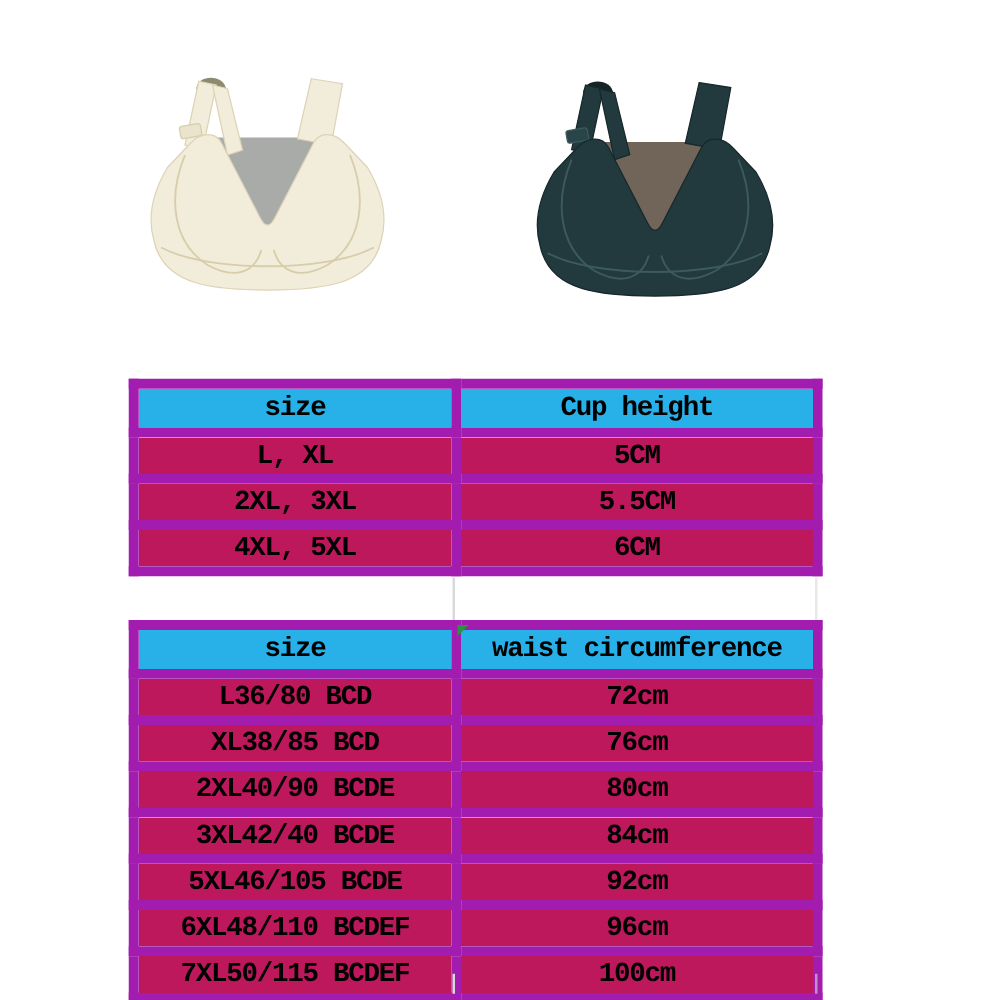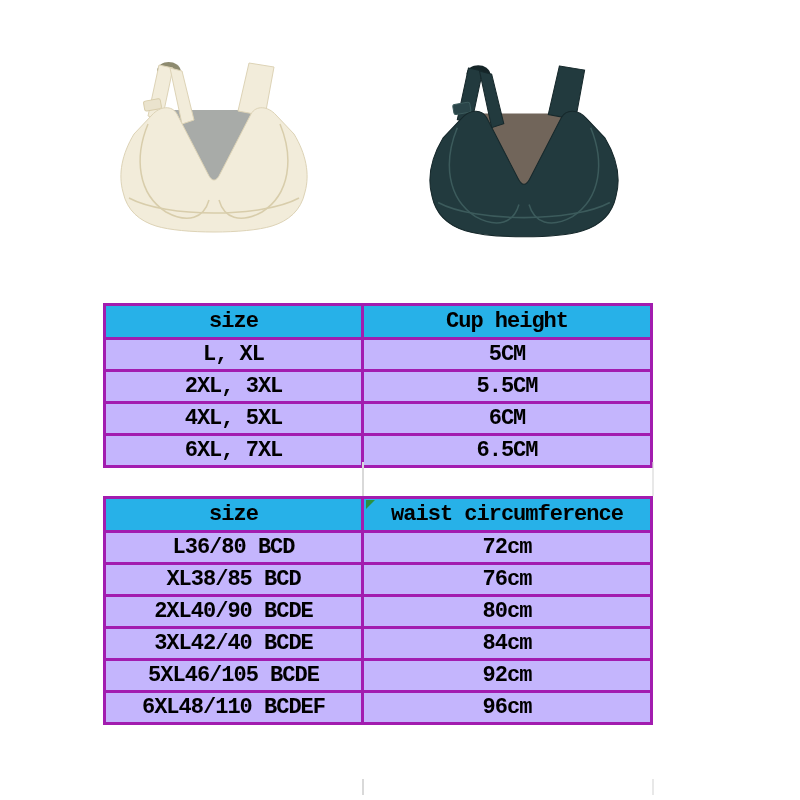--- a/index.html
+++ b/index.html
@@ -13,29 +13,29 @@
   table.size-table {
     position:absolute; left:103px;
     border-collapse:collapse; table-layout:fixed;
     border:3px solid #000; background:#fff;
   }
   #size-table-1 { top:303px; }
   #size-table-2 { top:496px; }
   col.c1 { width:258px; }
   col.c2 { width:289px; }
   th, td {
-    border:3px solid #a21caf; padding:0; margin:0;
+    border:8px solid #a21caf; padding:0; margin:0;
     text-align:center; vertical-align:middle;
     color:#000; font-weight:700; font-size:22px;
     font-family:"Liberation Mono", monospace;
     position:relative; letter-spacing:-1px;
     white-space:nowrap; overflow:hidden;
   }
   th { height:31px; background:var(--table-header-bg,#27b1e8); }
-  td { height:29px; background:#c4b5fd; }
+  td { height:29px; background:#be185d; }
 
   
   th:last-child::before {
     content:""; position:absolute; top:-3px; right:-11px;
     width:9px; height:2px; background:var(--grid-faint,#d9d9d9);
   }
   th:last-child::after, td:last-child::after {
     content:""; position:absolute; bottom:-2px; right:-11px;
     width:9px; height:2px; background:var(--grid-faint,#d9d9d9);
   }
@@ -113,24 +113,20 @@
           <td>5CM</td>
         </tr>
         <tr>
           <td>2XL, 3XL</td>
           <td>5.5CM</td>
         </tr>
         <tr>
           <td>4XL, 5XL</td>
           <td>6CM</td>
         </tr>
-        <tr>
-          <td>6XL, 7XL</td>
-          <td>6.5CM</td>
-        </tr>
       </tbody>
     </table>
 
   <table id="size-table-2" class="size-table">
     <colgroup>
         <col class="c1">
         <col class="c2">
       </colgroup>
   <thead>
         <tr>
@@ -156,20 +152,24 @@
           <td>84cm</td>
         </tr>
         <tr>
           <td>5XL46/105 BCDE</td>
           <td>92cm</td>
         </tr>
         <tr>
           <td>6XL48/110 BCDEF</td>
           <td>96cm</td>
         </tr>
+        <tr>
+          <td>7XL50/115 BCDEF</td>
+          <td>100cm</td>
+        </tr>
       </tbody>
     </table>
 
   <div class="comment-triangle"></div>
 
   <div class="grid-frag" id="frag-gap-divider"></div>
   <div class="grid-frag" id="frag-gap-right"></div>
   <div class="grid-frag" id="frag-bottom-divider"></div>
   <div class="grid-frag" id="frag-bottom-right"></div>
 

